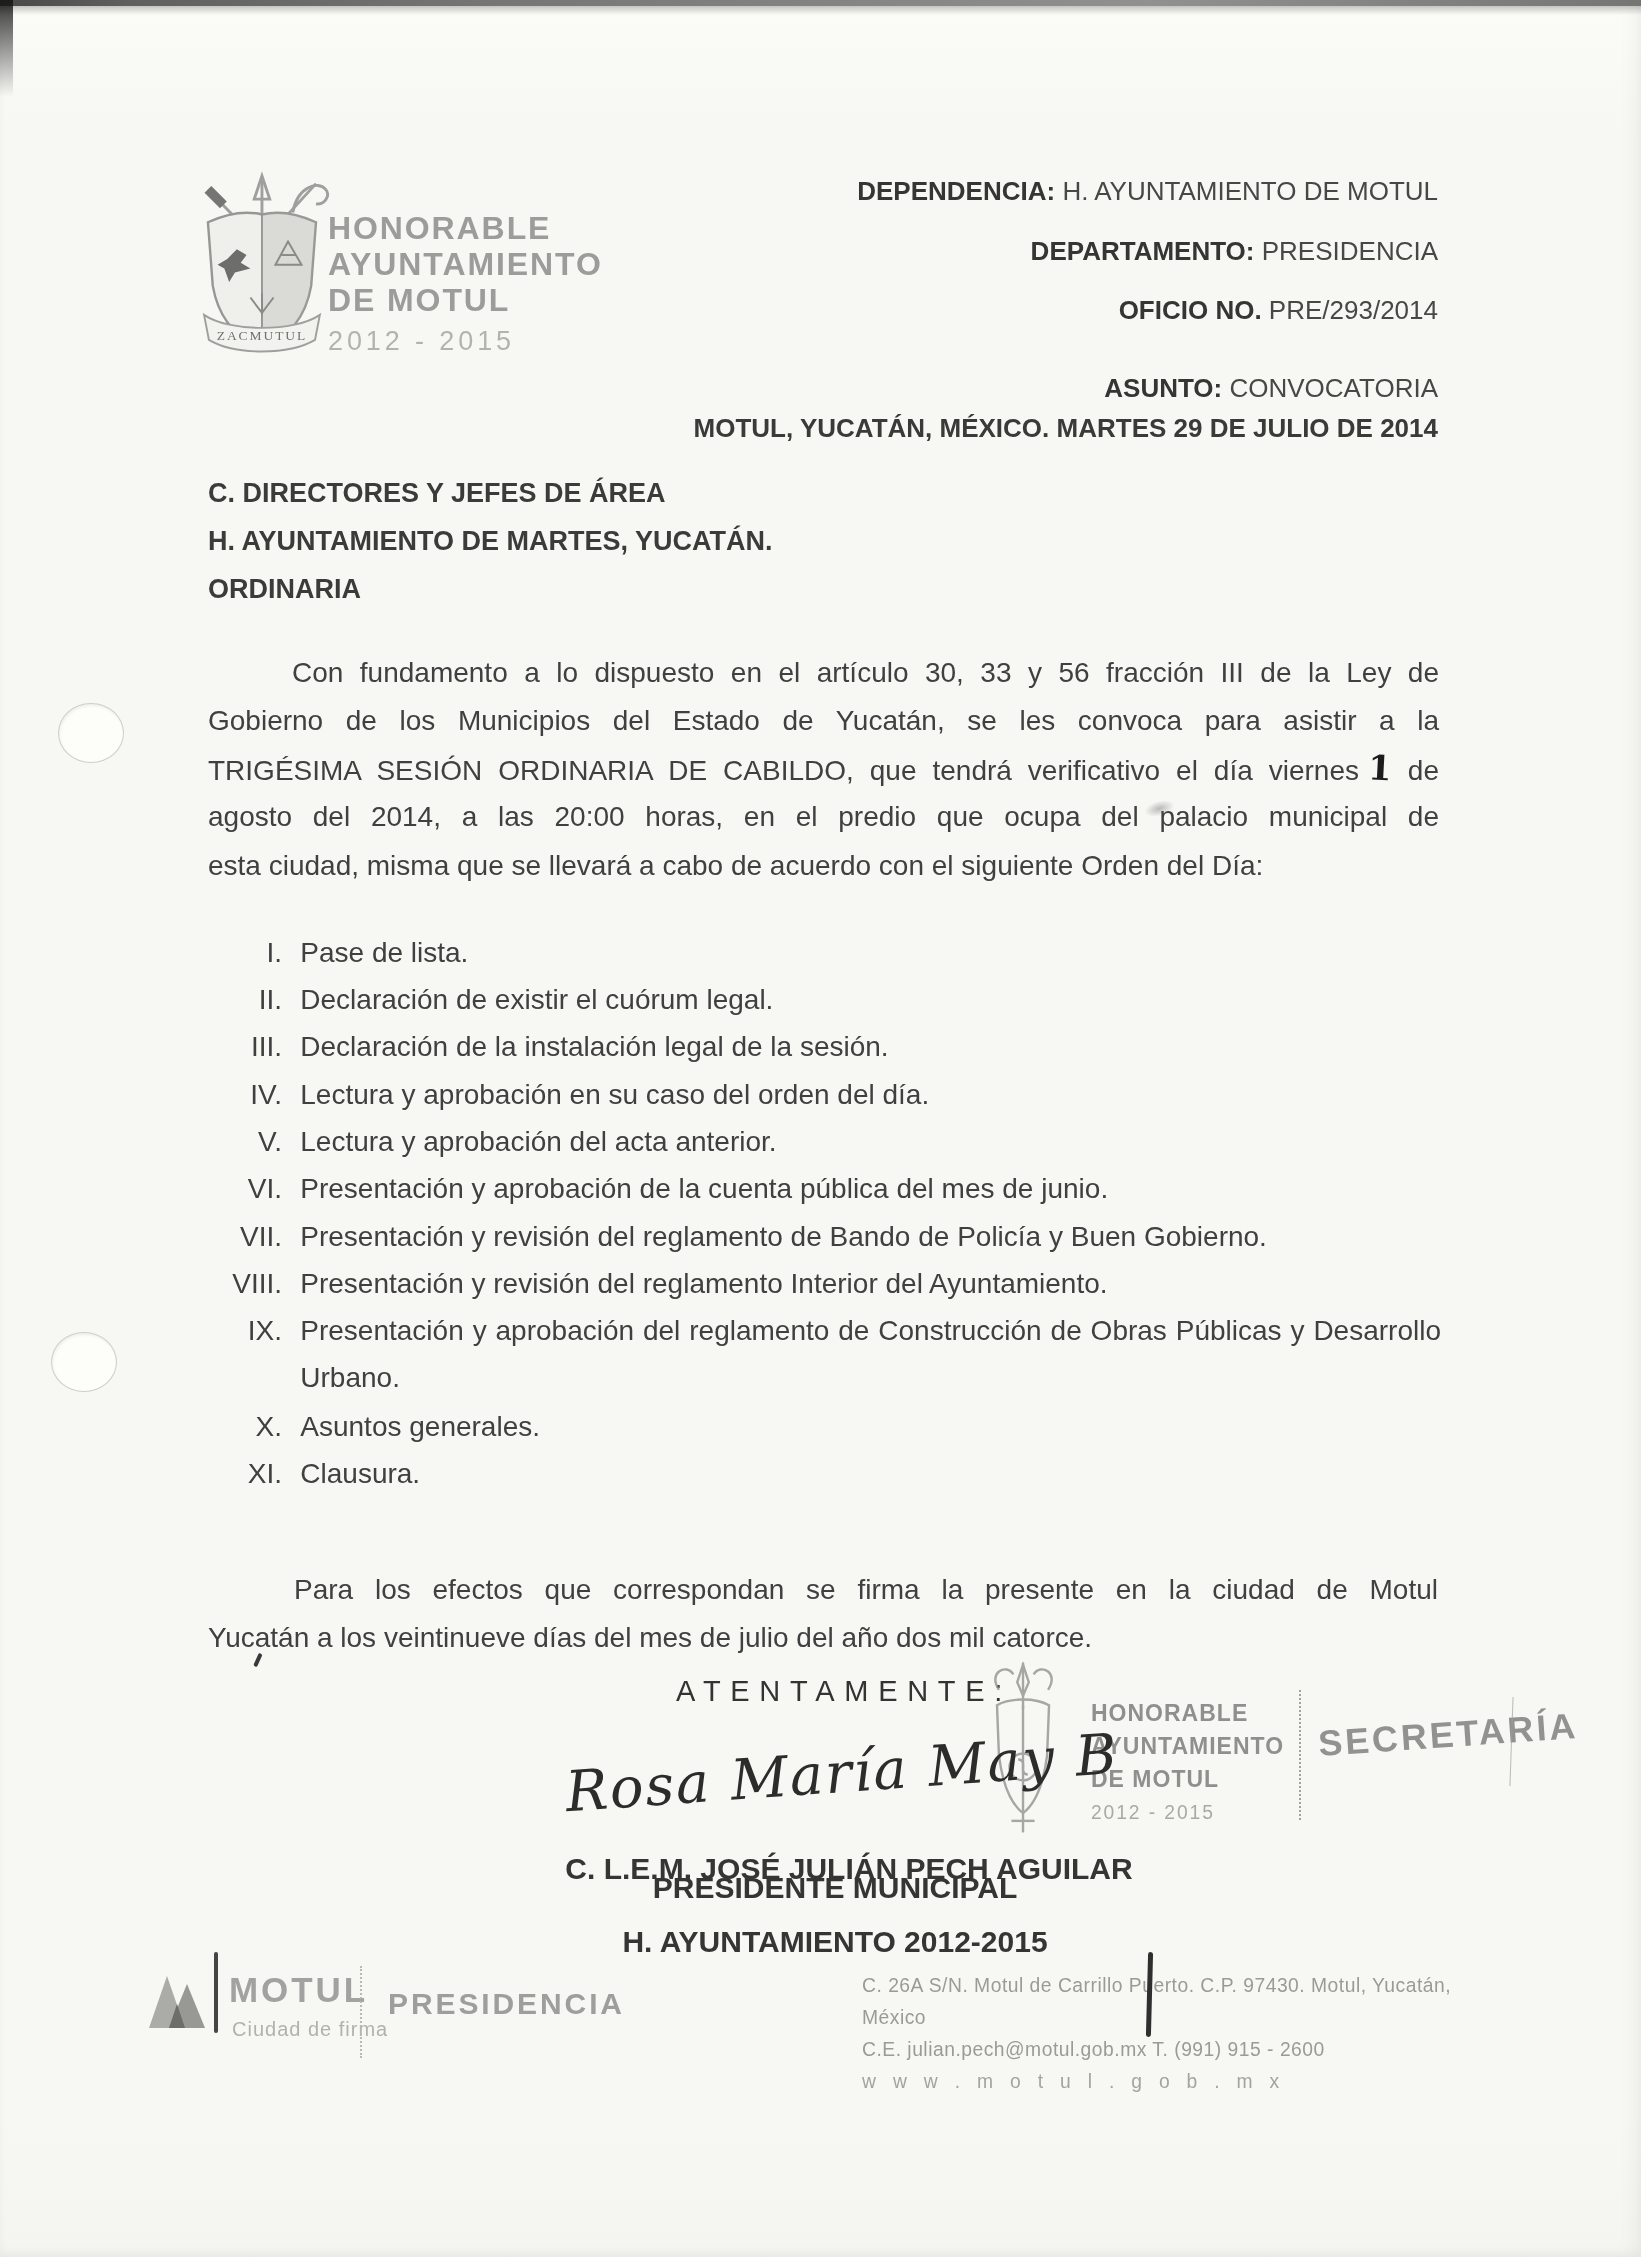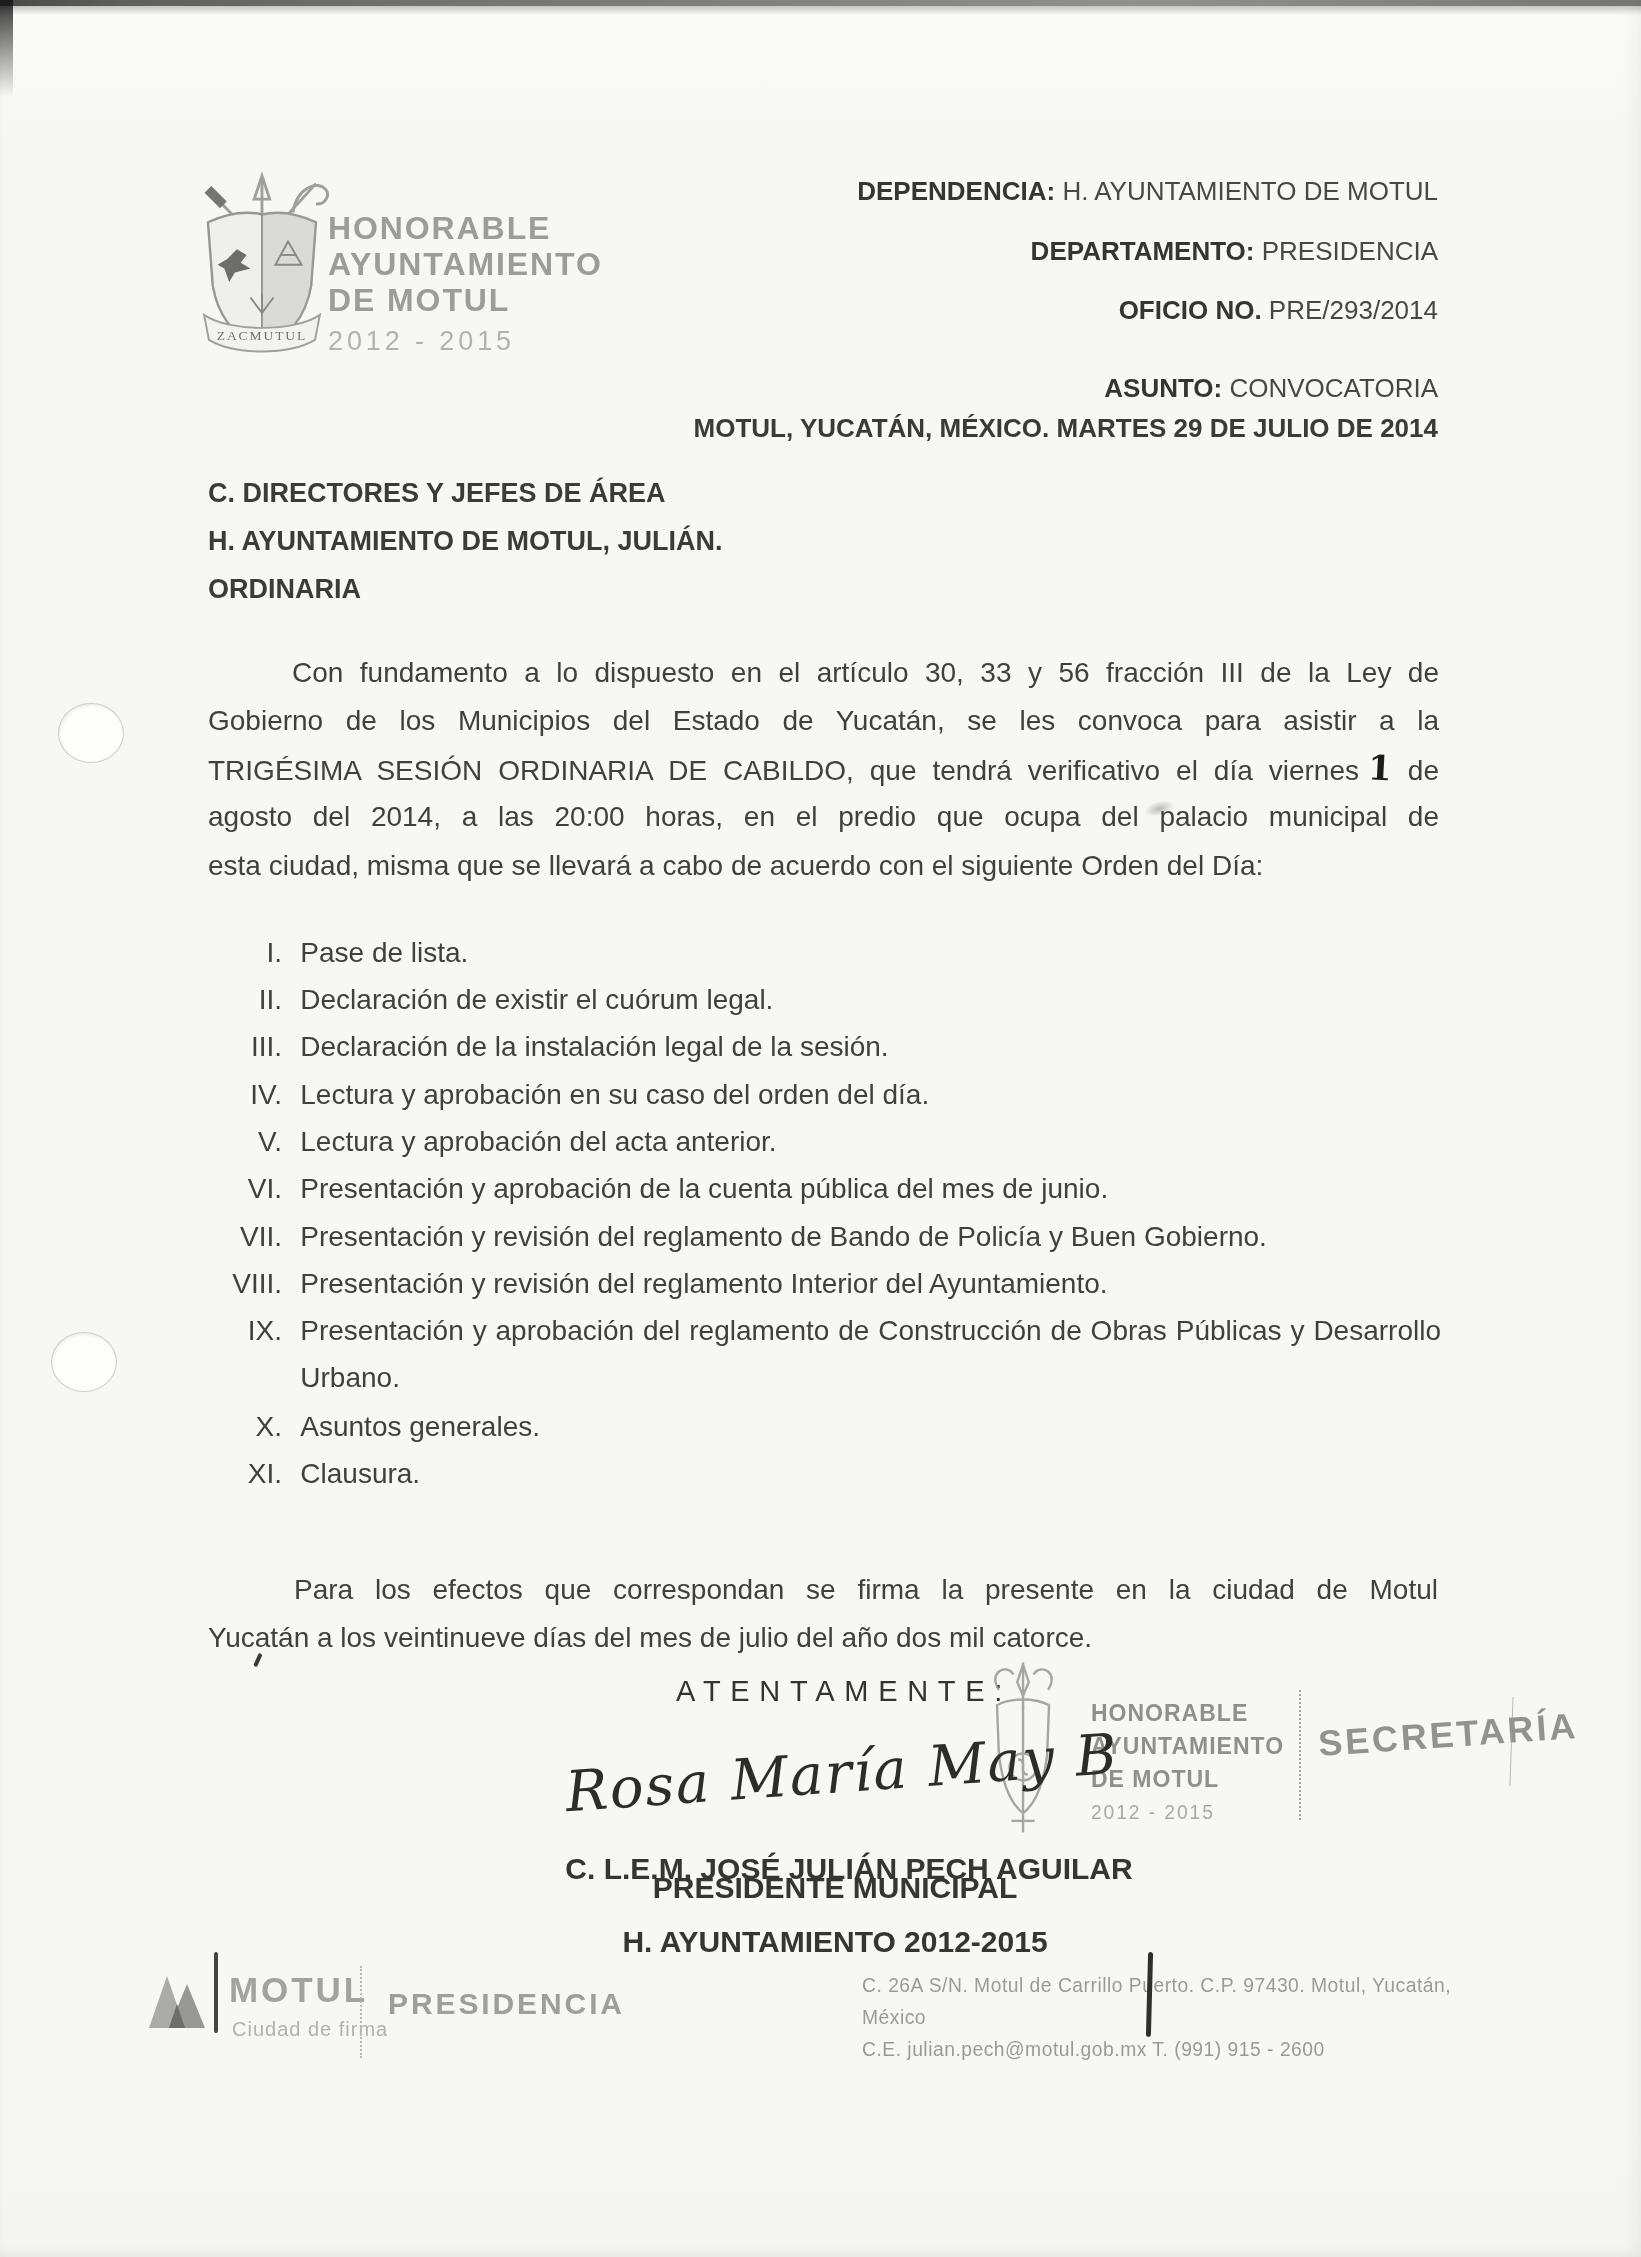--- a/index.html
+++ b/index.html
@@ -109,21 +109,21 @@
     <span>PRE/293/2014</span>
   </div>
   <div class="meta-line" style="top:373px;">
     <b>ASUNTO:</b>
     <span>CONVOCATORIA</span>
   </div>
   <div class="meta-line meta-dateline" style="top:413px;text-align:right;">MOTUL, YUCATÁN, MÉXICO. MARTES 29 DE JULIO DE 2014</div>
 
   <div class="abs" style="left:208px;top:469px;">
     <div class="rcpt-line">C. DIRECTORES Y JEFES DE ÁREA</div>
-    <div class="rcpt-line">H. AYUNTAMIENTO DE MOTUL, JULIÁN.</div>
+    <div class="rcpt-line">H. AYUNTAMIENTO DE MARTES, YUCATÁN.</div>
     <div class="rcpt-line">ORDINARIA</div>
   </div>
 
   <div class="bline" style="left:292px;top:655px;width:1147px;">Con fundamento a lo dispuesto en el artículo 30, 33 y 56 fracción III de la Ley de</div>
   <div class="bline" style="left:208px;top:703px;width:1231px;">Gobierno de los Municipios del Estado de Yucatán, se les convoca para asistir a la</div>
   <div class="bline" style="left:208px;top:751px;width:1231px;">
     <span>TRIGÉSIMA SESIÓN ORDINARIA DE CABILDO, que tendrá verificativo el día viernes</span>
     <span class="hand-day">1</span>
     <span>de</span>
   </div>
@@ -219,17 +219,18 @@
     <polygon points="22,58 30,34 38,58" fill="#6d6d6a"></polygon>
   </svg>
   <div class="abs brand-bar" style="left:214px;top:1952px;"></div>
   <div class="abs brand-name" style="left:229px;top:1970px;">MOTUL</div>
   <div class="abs brand-tagline" style="left:232px;top:2018px;">Ciudad de firma</div>
   <div class="abs footer-divider" style="left:360px;top:1966px;"></div>
   <div class="abs footer-dept" style="left:388px;top:1987px;">PRESIDENCIA</div>
   <div class="abs footer-contact" style="left:862px;top:1970px;width:628px;">
     <div>C. 26A S/N. Motul de Carrillo Puerto. C.P. 97430. Motul, Yucatán, México</div>
     <div>C.E. julian.pech@motul.gob.mx  T. (991) 915 - 2600</div>
+    <div class="footer-web">w w w . m o t u l . g o b . m x</div>
   </div>
   <div class="abs pen-stroke-footer" style="left:1147px;top:1952px;"></div>
 
 </div>
 
 
 </body></html>

